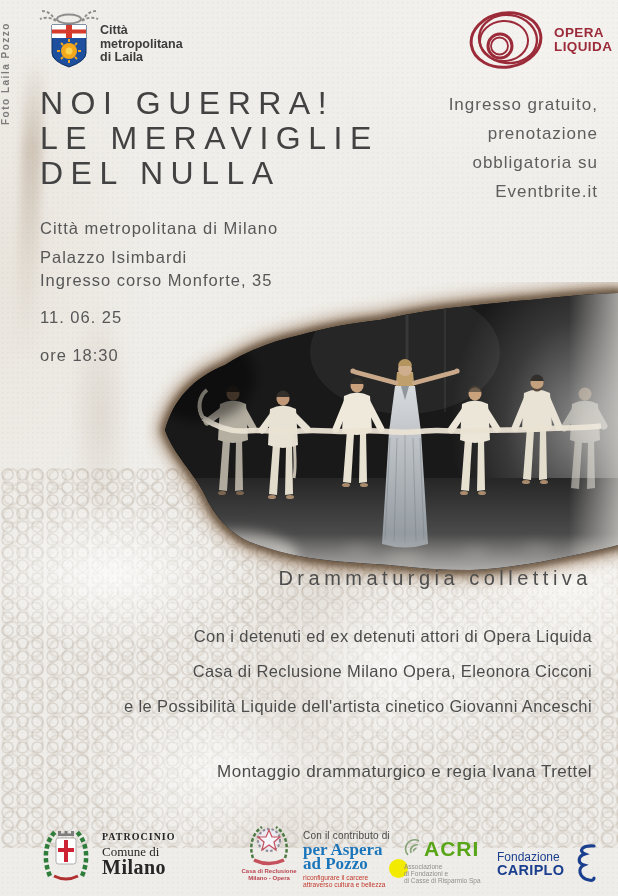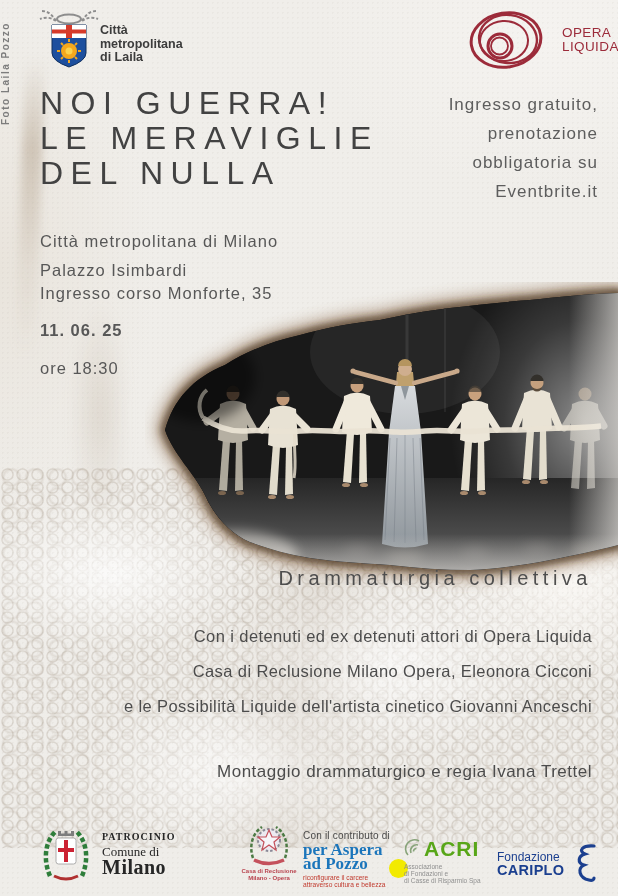--- a/index.html
+++ b/index.html
@@ -38,32 +38,32 @@
       radial-gradient(circle at 50% 50%, rgba(160,146,130,0) 40%, rgba(158,143,126,.22) 55%, rgba(160,146,130,0) 70%);
     background-size:100% 100%,100% 100%,100% 100%,100% 100%,100% 100%,15px 13px,23px 19px;
   }
   .photo-svg{position:absolute;left:145px;top:282px;z-index:2;}
   .txt{position:absolute;z-index:3;}
 
   
   .city-logo{left:38px;top:6px;display:flex;align-items:flex-start;}
   .city-logo .t{margin-left:0;margin-top:18px;font-size:12.5px;line-height:13.5px;font-weight:bold;color:#3c3c3c;}
   .opera-logo{left:466px;top:8px;display:flex;align-items:center;}
-  .opera-logo .t{margin-left:14px;font-size:13.5px;line-height:14px;font-weight:normal;letter-spacing:.4px;color:#9c2b3a;}
+  .opera-logo .t{margin-left:6px;font-size:13.5px;line-height:14px;font-weight:bold;letter-spacing:.4px;color:#9c2b3a;}
 
   .title{left:40px;top:86px;font-size:32px;line-height:35px;letter-spacing:7.5px;font-weight:300;color:#424242;white-space:nowrap;}
 
   .admission{right:20px;top:90px;text-align:right;font-size:17px;line-height:29px;letter-spacing:1px;color:#5d5d5d;font-weight:300;}
 
   .venue{left:40px;top:219px;color:#575757;font-size:16.5px;letter-spacing:1px;font-weight:300;}
   .venue div{white-space:nowrap;}
-  .v1{margin-bottom:10px;margin-top:13px;}
+  .v1{margin-bottom:10px;}
   .v2{margin-bottom:4px;}
   .v3{margin-bottom:18px;}
-  .v4{margin-bottom:19px;font-weight:bold;}
+  .v4{margin-bottom:19px;}
 
   .dramm{right:26px;top:567px;font-size:20px;letter-spacing:4.5px;color:#4e4e4e;font-weight:300;white-space:nowrap;}
   .credit-line{right:26px;font-size:16.5px;letter-spacing:.4px;color:#4c4c4c;font-weight:300;white-space:nowrap;}
   .c1{top:627px;} .c2{top:662px;} .c3{top:697px;}
   .direction{right:26px;top:762px;font-size:17px;letter-spacing:.5px;color:#4c4c4c;font-weight:300;white-space:nowrap;}
 
   .photo-credit{
     left:4px;top:688px;height:125px;z-index:3;
     writing-mode:vertical-rl;transform:rotate(180deg);
     font-size:10px;letter-spacing:1.5px;color:#7d7d7d;font-weight:bold;

